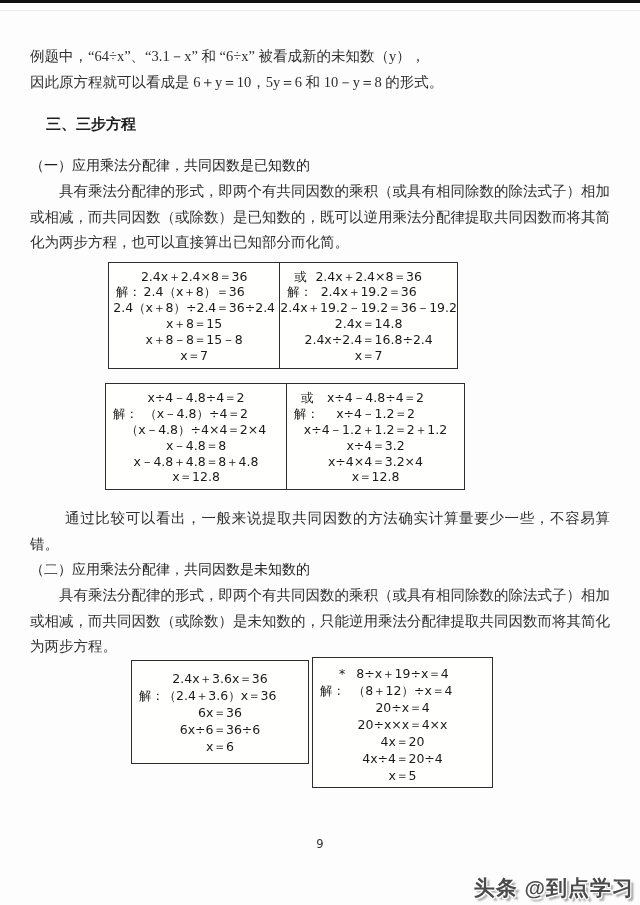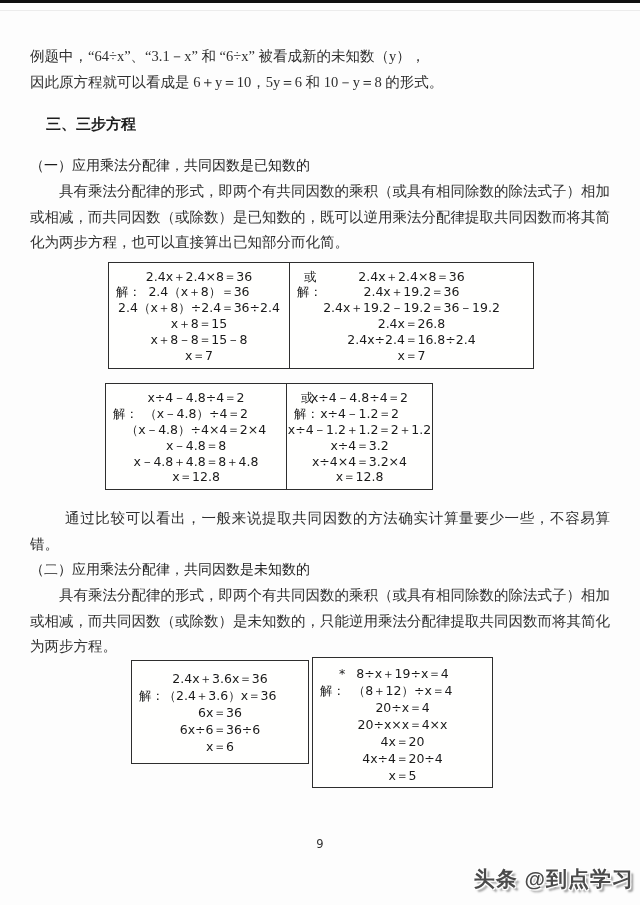--- a/index.html
+++ b/index.html
@@ -13,22 +13,22 @@
   .body-text{font-size:14.5px;line-height:25.5px;margin:0;text-align:justify;}
   .indent2{text-indent:2em;}
   .indent-big{text-indent:35px;}
   .heading{font-size:15px;font-weight:bold;line-height:26px;margin:16px;color:#1d1d1d;}
   .heading-sub{font-size:14px;font-weight:normal;line-height:26px;margin:0;color:#1d1d1d;}
 
   .example-table{
     display:flex;border:1.5px solid #2e2e2e;background:#fffffe;
     font-family:"DejaVu Sans",sans-serif;font-size:12.5px;color:#1a1a1a;box-sizing:border-box;
   }
-  .t1{width:426px;margin:6px 0 0 78px;align-items:flex-end;}
-  .t2{width:328px;margin:14px 0 0 75px;}
+  .t1{width:350px;margin:6px 0 0 78px;align-items:flex-end;}
+  .t2{width:360px;margin:14px 0 0 75px;}
   .col-l{width:181px;border-right:1.5px solid #2e2e2e;box-sizing:border-box;}
   .col-r{flex:1;}
   .eq-col{padding:6px 0 4px 0;}
   .eq-line{position:relative;text-align:center;line-height:15.9px;white-space:nowrap;}
   .eq-pre{position:absolute;top:0;}
   .pre-jie{left:7px;}
   .pre-huo{left:14px;}
   .pre-star{left:26px;}
 
   .b3row{display:flex;align-items:flex-start;margin:0 0 15px 101px;}
@@ -38,21 +38,21 @@
   }
   .b3l{width:178px;height:104px;padding-top:9px;}
   .b3r{width:181px;height:131px;padding-top:7px;margin:-3px 0 0 3px;}
   .b3row .eq-line{line-height:17px;}
 
   .page-number{
     position:absolute;top:837px;left:0;width:640px;text-align:center;
     font-size:11.5px;color:#333;font-family:"DejaVu Sans",sans-serif;
   }
   .watermark{
-    position:absolute;right:6px;bottom:12px;
+    position:absolute;right:6px;bottom:3px;
     font-family:"Liberation Sans",sans-serif;font-size:21px;font-weight:bold;letter-spacing:1px;
     color:#4a4a4a;
     text-shadow:-1px -1px 0 #fff,1px -1px 0 #fff,-1px 1px 0 #fff,1px 1px 0 #fff,3px 3px 2px #9c9c9c;
   }
 </style>
 </head>
 <body>
 
 <div class="page">
   <div class="top-bar"></div>
@@ -74,21 +74,21 @@
           <div class="eq-line"><span class="eq-pre pre-jie">解：</span><span>2.4（x＋8）＝36</span></div>
           <div class="eq-line"><span>2.4（x＋8）÷2.4＝36÷2.4</span></div>
           <div class="eq-line"><span>x＋8＝15</span></div>
           <div class="eq-line"><span>x＋8－8＝15－8</span></div>
           <div class="eq-line"><span>x＝7</span></div>
         </div>
       <div class="eq-col col-r">
           <div class="eq-line"><span class="eq-pre pre-huo">或</span><span>2.4x＋2.4×8＝36</span></div>
           <div class="eq-line"><span class="eq-pre pre-jie">解：</span><span>2.4x＋19.2＝36</span></div>
           <div class="eq-line"><span>2.4x＋19.2－19.2＝36－19.2</span></div>
-          <div class="eq-line"><span>2.4x＝26.8</span></div>
+          <div class="eq-line"><span>2.4x＝14.8</span></div>
           <div class="eq-line"><span>2.4x÷2.4＝16.8÷2.4</span></div>
           <div class="eq-line"><span>x＝7</span></div>
         </div>
     </div>
 
     <div class="example-table t2">
       <div class="eq-col col-l">
           <div class="eq-line"><span>x÷4－4.8÷4＝2</span></div>
           <div class="eq-line"><span class="eq-pre pre-jie">解：</span><span>（x－4.8）÷4＝2</span></div>
           <div class="eq-line"><span>（x－4.8）÷4×4＝2×4</span></div>

